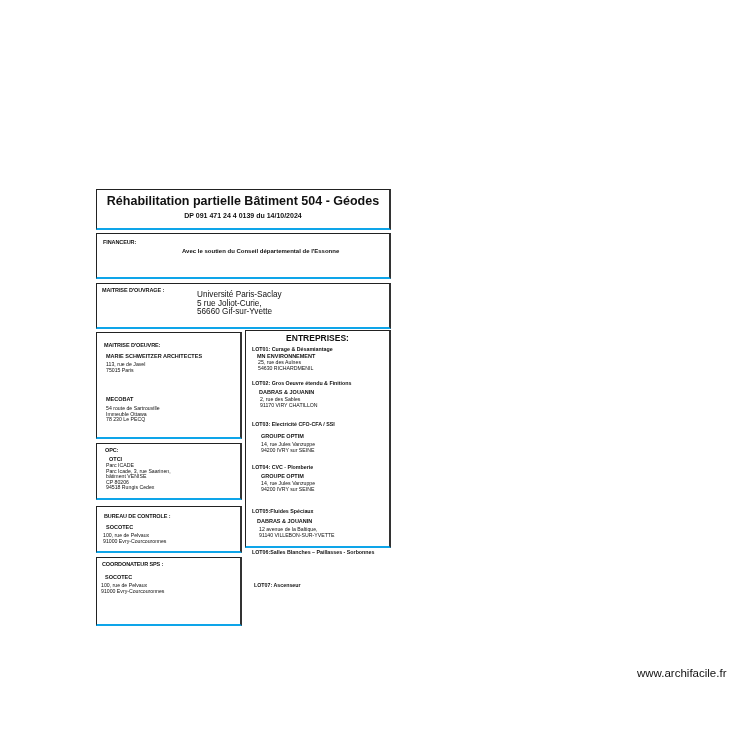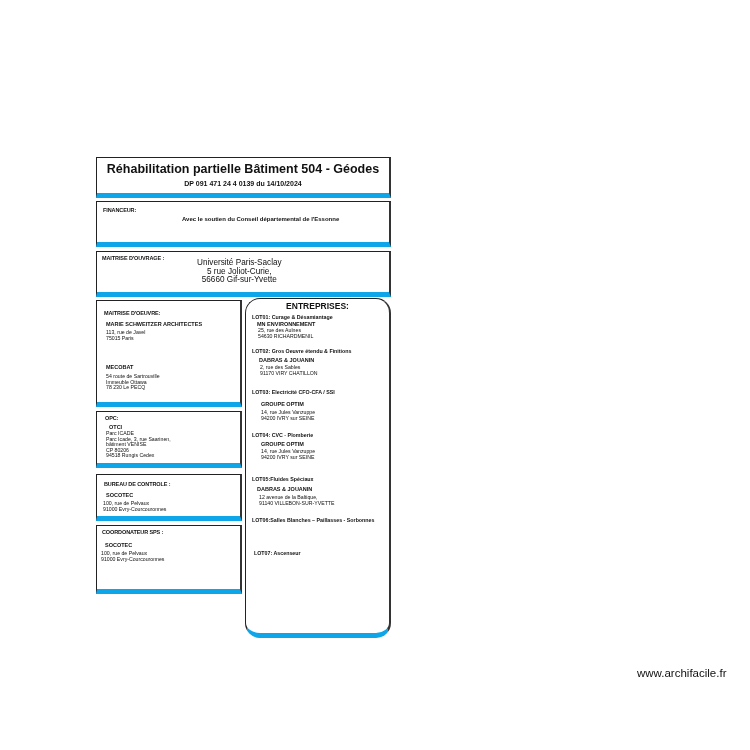--- a/index.html
+++ b/index.html
@@ -1,29 +1,29 @@
 <!DOCTYPE html>
 <html><head>
   <meta charset="utf-8">
   <style>
     html, body { margin: 0; padding: 0; }
     body {
       width: 750px; height: 750px; background: #ffffff; position: relative; overflow: hidden;
       font-family: "Liberation Sans", sans-serif; color: #111;
     }
     .box { position: absolute; box-sizing: border-box; border: 1px solid #222; background: #fff; }
-    .box.shadow { border-right: 2px solid #333; border-bottom: 5px solid #0ea5e9; }
+    .box.shadow { border-right: 2px solid #333; border-bottom: 2px solid #0ea5e9; margin-top: 32px; }
     .lbl { position: absolute; font-size: 5.5px; font-weight: bold; letter-spacing: -0.1px; white-space: nowrap; }
     .co { position: absolute; font-size: 5.5px; font-weight: bold; white-space: nowrap; }
     .addr { position: absolute; font-size: 5.2px; line-height: 5.6px; white-space: nowrap; }
     .addr div { white-space: nowrap; }
     #title { position: absolute; left: 0; right: 0; top: 4px; text-align: center; font-size: 12.5px; font-weight: bold; }
     #subtitle { position: absolute; left: 0; right: 0; top: 22px; text-align: center; font-size: 7px; font-weight: bold; }
     #financeur-text { position: absolute; left: 85px; top: 14px; font-size: 6px; font-weight: bold; white-space: nowrap; }
-    .mo-addr { position: absolute; left: 100px; top: 7px; font-size: 8.2px; line-height: 8.6px; text-align: center; }
+    .mo-addr { position: absolute; left: 100px; top: 7px; font-size: 8.2px; line-height: 8.6px; }
     #ent-title { position: absolute; left: 0; right: 0; top: 2px; text-align: center; font-size: 8.5px; font-weight: bold; }
     .lot { position: absolute; font-size: 5.3px; font-weight: bold; white-space: nowrap; }
     #watermark { position: absolute; left: 637px; top: 667px; font-size: 11.5px; color: #111; }
   </style>
 </head>
 <body>
 
 <div class="box shadow" style="left:96px; top:157px; width:295px; height:41px;">
   <div id="title">Réhabilitation partielle Bâtiment 504 - Géodes</div>
   <div id="subtitle">DP 091 471 24 4 0139 du 14/10/2024</div>
@@ -81,21 +81,21 @@
 
 <div class="box shadow" style="left:96px; top:525px; width:146px; height:69px;">
   <div class="lbl" style="left:5px; top:3px;">COORDONATEUR SPS   :</div>
   <div class="co" style="left:8px; top:16px;">SOCOTEC</div>
   <div class="addr" style="left:4px; top:25px;">
     <div>100, rue de Pelvaux</div>
     <div>91000 Evry-Courcouronnes</div>
   </div>
 </div>
 
-<div class="box shadow" style="left:245px; top:298px; width:146px; height:340px;border-radius:15px;">
+<div class="box shadow" style="left:245px; top:298px; width:146px; height:218px;">
   <div id="ent-title">ENTREPRISES:</div>
 
   <div class="lot" style="left:6px; top:15px;">LOT01: Curage &amp; Désamiantage</div>
   <div class="co" style="left:11px; top:22px;">MN ENVIRONNEMENT</div>
   <div class="addr" style="left:12px; top:29px;">
     <div>25, rue des Aulnes</div>
     <div>54630 RICHARDMENIL</div>
   </div>
 
   <div class="lot" style="left:6px; top:49px;">LOT02: Gros Oeuvre étendu &amp; Finitions</div>

